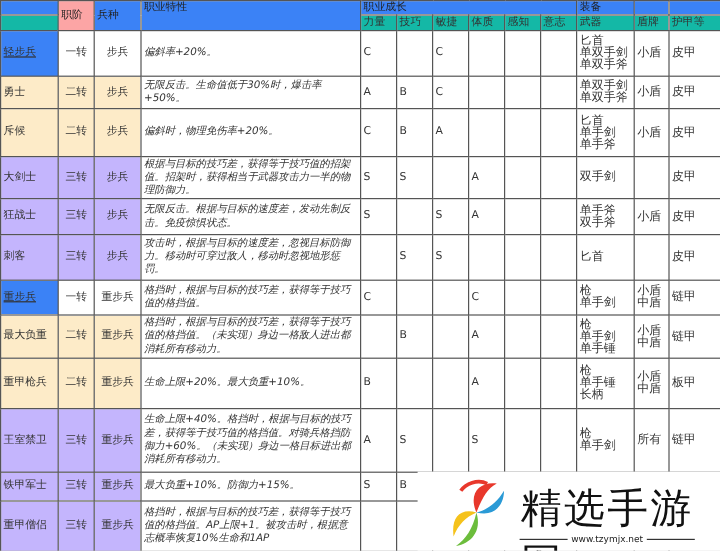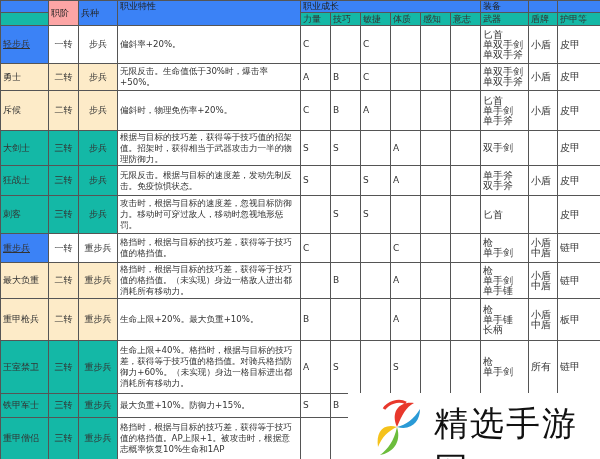--- a/index.html
+++ b/index.html
@@ -4,23 +4,23 @@
 <style>
   html, body { margin: 0; padding: 0; background: #ffffff; }
   body { width: 600px; height: 459px; overflow: hidden; position: relative;
          font-family: "DejaVu Sans", sans-serif; font-size: 9px; color: #333; }
   table { border-collapse: collapse; position: absolute; left: 0; top: 0; width: 600px; table-layout: fixed; }
   td { border: 1px solid #555; padding: 0 2px; vertical-align: middle; line-height: 11px; overflow: hidden; }
   tr.h1 td { background: #3b82f6; height: 11px; color: #222; border-color: #555; }
   tr.h2 td { background: #14b8a6; height: 12px; }
   .white td.nm { background: #3b82f6; text-decoration: underline; }
   .tan td.tier, .tan td.nm, .tan td.type { background: #fdebc8; }
-  .green td.tier, .green td.nm, .green td.type { background: #14b8a6; }
+  .green td.tier, .green td.nm, .green td.type { background: #c4b5fd; }
   td.tier, td.type { text-align: center; }
-  td.feat { font-size: 8.6px; line-height: 11px; }
+  td.feat { font-size: 8.6px; line-height: 11px; font-style: italic; }
   td.eq { font-size: 10px; line-height: 10px; }
   .logo-wrap { position: absolute; left: 348px; top: 393px; width: 252px; height: 66px; background: #ffffff; }
   .logo-text { position: absolute; left: 86px; top: 8px; font-size: 34px; color: #111; letter-spacing: 2px; font-family: "DejaVu Sans", sans-serif; }
   .logo-url { position: absolute; left: 82px; top: 52px; font-size: 7.5px; color: #222; }
   .logo-url::before, .logo-url::after { content: ""; display: inline-block; width: 40px; height: 1px; background: #333; vertical-align: middle; margin: 0 3px; }
 </style>
 </head>
 <body>
 
 <table>
@@ -298,13 +298,14 @@
 
 <div class="logo-wrap">
   <svg width="70" height="62" viewBox="0 0 70 62" style="position:absolute;left:14px;top:4px">
     <path d="M35 30 C 28 14, 38 4, 52 6 C 44 10, 40 18, 35 30 Z" fill="#e8382c"></path>
     <path d="M35 30 C 20 26, 14 36, 16 50 C 20 40, 26 34, 35 30 Z" fill="#f5c21b"></path>
     <path d="M35 30 C 40 46, 30 56, 18 58 C 26 52, 32 44, 35 30 Z" fill="#6cbd3c"></path>
     <path d="M35 30 C 50 34, 58 24, 58 12 C 52 22, 44 28, 35 30 Z" fill="#2a9ad6"></path>
     <path d="M44 6 C 36 2, 26 6, 22 12" stroke="#e8382c" stroke-width="3" fill="none"></path>
   </svg>
   <div class="logo-text">精选手游网</div>
+  <div class="logo-url">www.tzymjx.net</div>
 </div>
 
 </body></html>

